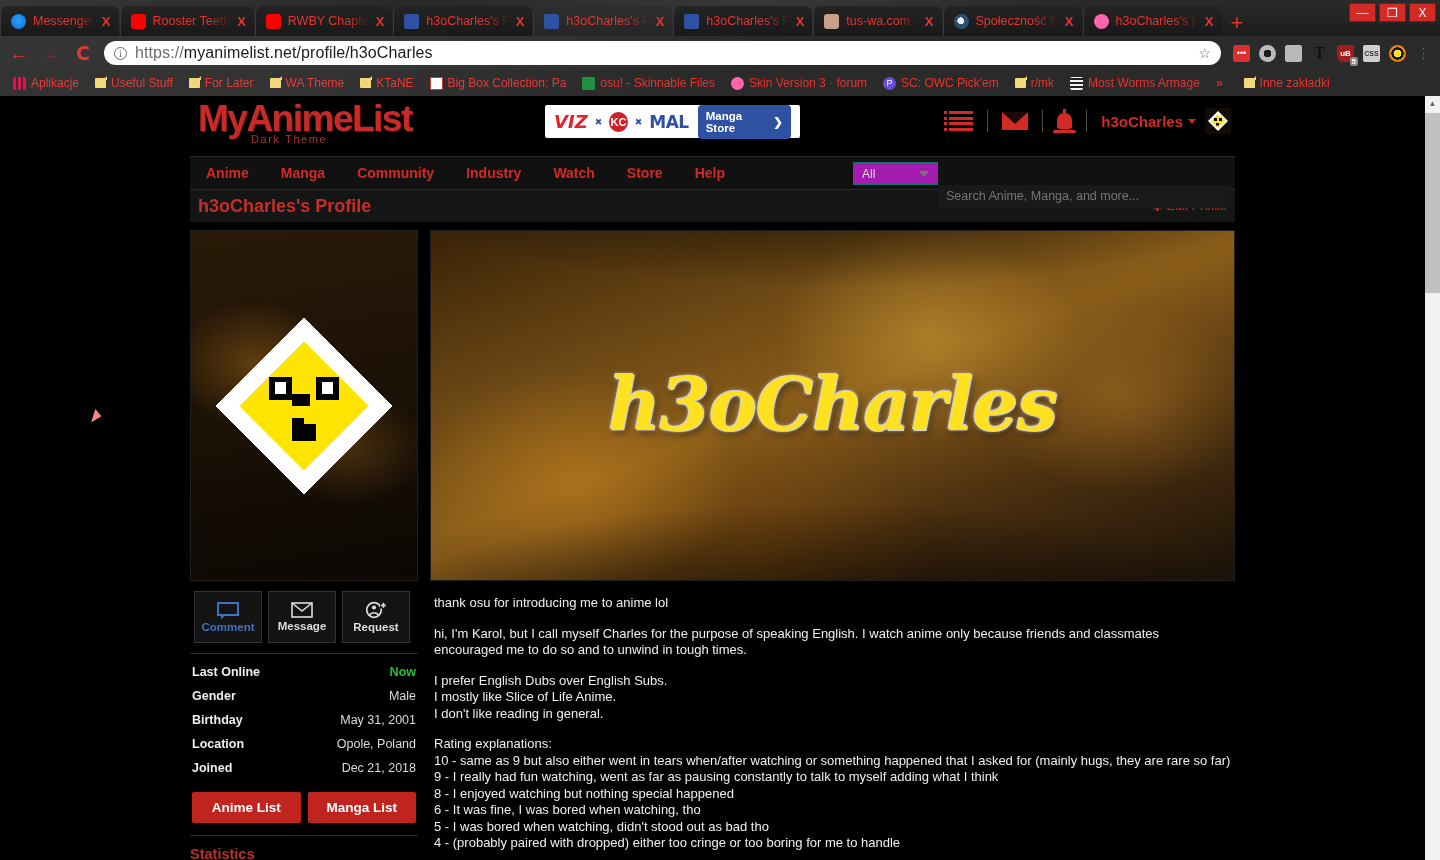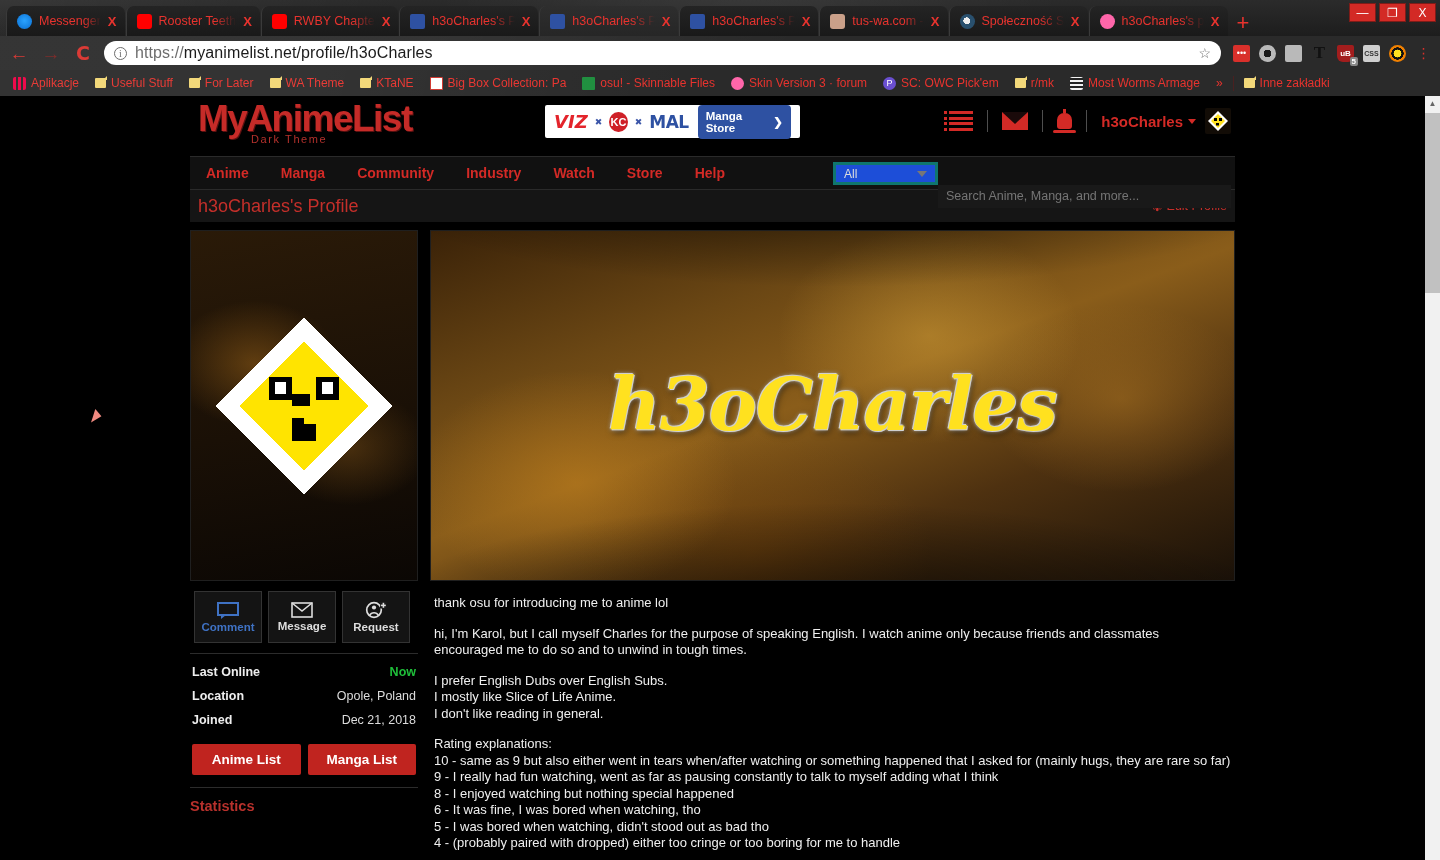--- a/index.html
+++ b/index.html
@@ -10,21 +10,20 @@
   }
 
   
   #browser { position: relative; width: 1440px; height: 860px; background:#000; }
 
   
   .tabstrip {
     position: relative; height: 36px; width: 1440px;
     background: linear-gradient(180deg,#2b2b2b 0%, #1d1d1d 100%);
     display: flex; align-items: flex-end;
-    padding-left: 6px;
   }
   .tabstrip::before{
     content:""; position:absolute; left:0; top:0; width:1440px; height:36px;
     background:
       linear-gradient(115deg, rgba(255,255,255,0.06) 0%, rgba(255,255,255,0) 28%),
       radial-gradient(circle at 52% 120%, rgba(255,255,255,0.07), rgba(0,0,0,0) 42%);
     pointer-events:none;
   }
   .tab {
     position: relative;
@@ -118,28 +117,28 @@
   .bell::after{content:"";position:absolute;bottom:-4px;left:-4px;width:23px;height:3px;background:#d32a26;border-radius:2px;}
   .bell::before{content:"";position:absolute;top:-4px;left:6px;width:3px;height:4px;background:#d32a26;}
   .username { color:#d32a26; font-weight:700; font-size:15px; }
   .caret-d { margin-left:5px; border-left:4px solid transparent;border-right:4px solid transparent;border-top:5px solid #d32a26; display:inline-block;}
   .av-mini { width:26px; height:26px; margin-left:9px; border-radius:2px; overflow:hidden; }
 
   .navrow { width:1045px; margin:0 auto; height:34px; background:#111; border-top:1px solid #2a2a2a;
      border-bottom:1px solid #2a2a2a; display:flex; align-items:center; position:relative; }
   .navrow a { color:#d32a26; font-weight:700; font-size:14px; padding:0 16px; }
   .searchbox { position:absolute; right:4px; top:3px; display:flex; align-items:center; height:27px; }
-  .sel-all { width:105px; height:23px; border:3px solid #0f766e; background:#1d4ed8; color:#ddd; font-size:12px;
+  .sel-all { width:85px; height:23px; border:1px solid #0f766e; background:#a21caf; color:#ddd; font-size:12px;
      display:flex; align-items:center; padding:0 8px; position:relative; }
   .sel-all .car { position:absolute; right:8px; border-left:5px solid transparent;border-right:5px solid transparent;border-top:6px solid #777;}
   .srch-input { width:293px; height:23px; background:#191919; border:none; color:#8a8a8a; font-size:12.5px; padding:0 8px;margin-top:45px; }
 
   .profile-bar { width:1045px; margin:0 auto; height:32px; background:#151515; display:flex; align-items:center;
      justify-content:space-between; padding:0 8px; }
-  .profile-bar h1 { color:#c42f2a; font-size:18px; font-weight:400; }
+  .profile-bar h1 { color:#c42f2a; font-size:18px; font-weight:700; }
   .edit-profile { color:#c42f2a; font-size:12.5px; display:flex; align-items:center; gap:4px;}
 
   .content { width:1045px; margin:0 auto; display:flex; gap:12px; padding:8px 0 0 0; }
   .side { width:228px; }
   .av-box { width:228px; height:351px; background:#000; border:1px solid #1f1f1f; overflow:hidden; position:relative;}
 
   .actions { display:flex; gap:6px; padding:10px 4px 10px 4px; }
   .act { width:68px; height:52px; border:1px solid #333; background:#141414; display:flex; flex-direction:column;
      align-items:center; justify-content:center; gap:2px; }
   .act span.lbl { font-size:11.5px; font-weight:700; }
@@ -458,20 +457,28 @@
               <span class="lbl">Request</span>
             </div>
           </div>
 
           <div class="info-list">
             <div class="info-row">
               <span class="k">Last Online</span>
               <span class="v now">Now</span>
             </div>
             <div class="info-row">
+              <span class="k">Gender</span>
+              <span class="v">Male</span>
+            </div>
+            <div class="info-row">
+              <span class="k">Birthday</span>
+              <span class="v">May 31, 2001</span>
+            </div>
+            <div class="info-row">
               <span class="k">Location</span>
               <span class="v">Opole, Poland</span>
             </div>
             <div class="info-row">
               <span class="k">Joined</span>
               <span class="v">Dec 21, 2018</span>
             </div>
           </div>
 
           <div class="list-btns">

